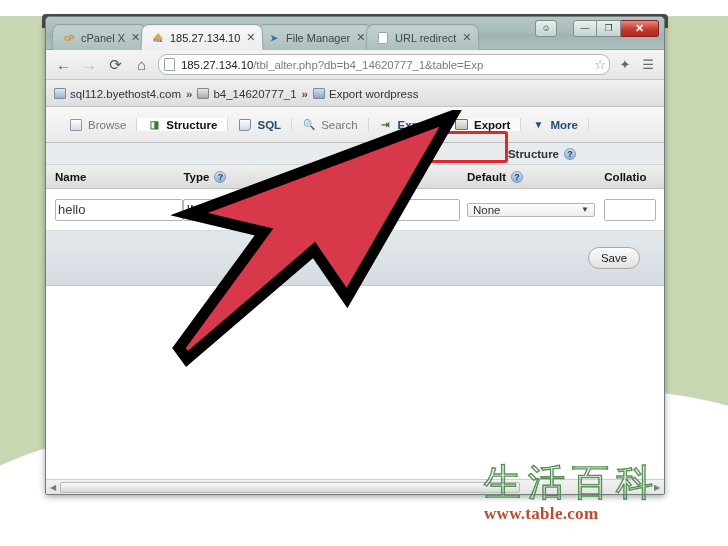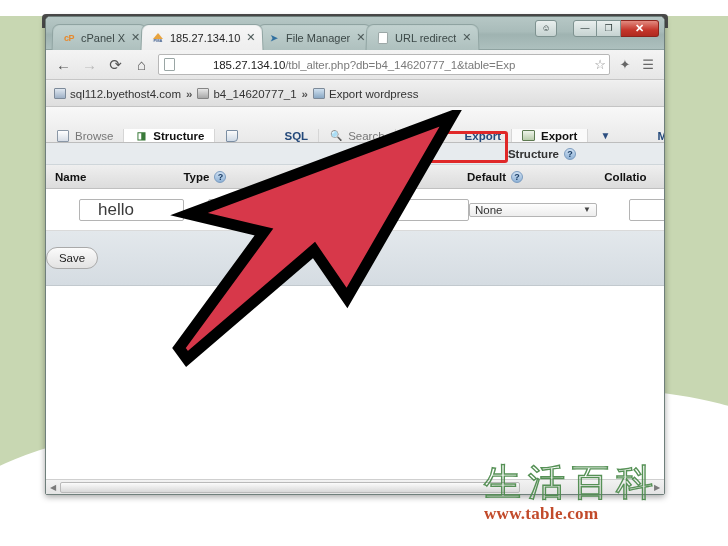--- a/index.html
+++ b/index.html
@@ -162,25 +162,24 @@
     display: flex; align-items: center; justify-content: center;
     font-size: 15px; color: #555; line-height: 1;
     user-select: none;
   }
   .nav-btn.disabled { color: #b9b9b9; }
   .omnibox {
     flex: 1 1 auto;
     height: 21px;
     background: #ffffff;
     border: 1px solid #b7b7b7;
-    border-radius: 2px;
+    border-radius: 9px;
     display: flex; align-items: center;
     padding: 0 3px 0 5px;
     overflow: hidden;
-    gap: 32px;
   }
   .omni-icon {
     width: 11px; height: 13px; flex: 0 0 11px;
     border: 1px solid #9aa6a5; background: #fff; border-radius: 1px;
     margin-right: 6px;
   }
   .omni-url {
     flex: 1 1 auto;
     font-size: 11.5px; color: #202020;
     white-space: nowrap; overflow: hidden;
@@ -217,22 +216,22 @@
   }
   .crumb-ico.db { background: linear-gradient(to bottom, #e6e6e6, #a8a8a8); border-color: #858585; }
   .crumb-ico.tbl { background: linear-gradient(to bottom, #cfe0ef, #8aa8c4); }
   .crumb-sep { margin: 0 5px; color: #555; font-weight: bold; }
   .crumb-txt { font-weight: normal; }
 
   .navtabs {
     height: 36px;
     background: linear-gradient(to bottom, #f8f8f8, #e9e9e9);
     border-bottom: 1px solid #bdbdbd;
-    display: flex; align-items: flex-end;
-    padding-left: 0;
+    display: flex; align-items: center;
+    padding-left: 13px;
   }
   .navtab {
     display: flex; align-items: center;
     padding: 0 10px;
     font-size: 11.5px;
     color: #777;
     border-right: 1px solid #d6d6d6;
     white-space: nowrap;
     position: relative;
   }
@@ -240,21 +239,21 @@
     width: 14px; height: 13px;
     margin-right: 5px;
     flex: 0 0 14px;
     display: flex; align-items: center; justify-content: center;
     font-size: 10px;
   }
   .navtab.active {
     color: #111; font-weight: bold;
     background: #ffffff;
   }
-  .navtab.strong { color: #24497a; font-weight: bold; gap: 40px; }
+  .navtab.strong { color: #24497a; font-weight: bold; }
   .navtab.highlight {
     color: #111; font-weight: bold;
     background: #fafafa;
   }
   .navtab-hl-box {
     position: absolute;
     border: 3px solid #e02828;
     border-radius: 3px;
     pointer-events: none;
   }
@@ -314,45 +313,44 @@
     height: 42px;
     background: #ffffff;
     border-bottom: 1px solid #dadada;
     display: flex; align-items: center;
   }
   .txtinput {
     height: 22px;
     border: 1px solid #b4b4b4;
     border-radius: 2px;
     background: #fff;
-    font-size: 17px;
+    font-size: 13px;
     color: #3a3a3a;
-    padding: 0 18px;
+    padding: 0 2px;
     line-height: 20px;
     font-family: "Liberation Sans", sans-serif;
-    margin-left: 24px;
   }
   .in-name { width: 128px; }
   .in-type { width: 277px; }
   .in-coll { width: 52px; }
   .selbox {
     width: 128px; height: 14px;
     border: 1px solid #b4b4b4; border-radius: 2px;
     background: linear-gradient(to bottom, #fdfdfd, #ededed);
     font-size: 11.5px; color: #333;
     display: flex; align-items: center; justify-content: space-between;
     padding: 0 5px;
   }
   .selbox .caret { font-size: 8px; color: #444; }
 
   .footer-row {
     height: 55px;
     background: linear-gradient(to bottom, #e3e8ec, #d5dce2);
     border-bottom: 1px solid #c2c9ce;
-    display: flex; align-items: center; justify-content: flex-start;
+    display: flex; align-items: center; justify-content: flex-end;
     padding-right: 24px;
   }
   .save-btn {
     min-width: 52px;
     height: 22px;
     border: 1px solid #a9a9a9;
     border-radius: 11px;
     background: linear-gradient(to bottom, #fbfbfb, #e2e2e2);
     font-size: 11.5px; color: #222;
     display: flex; align-items: center; justify-content: center;

